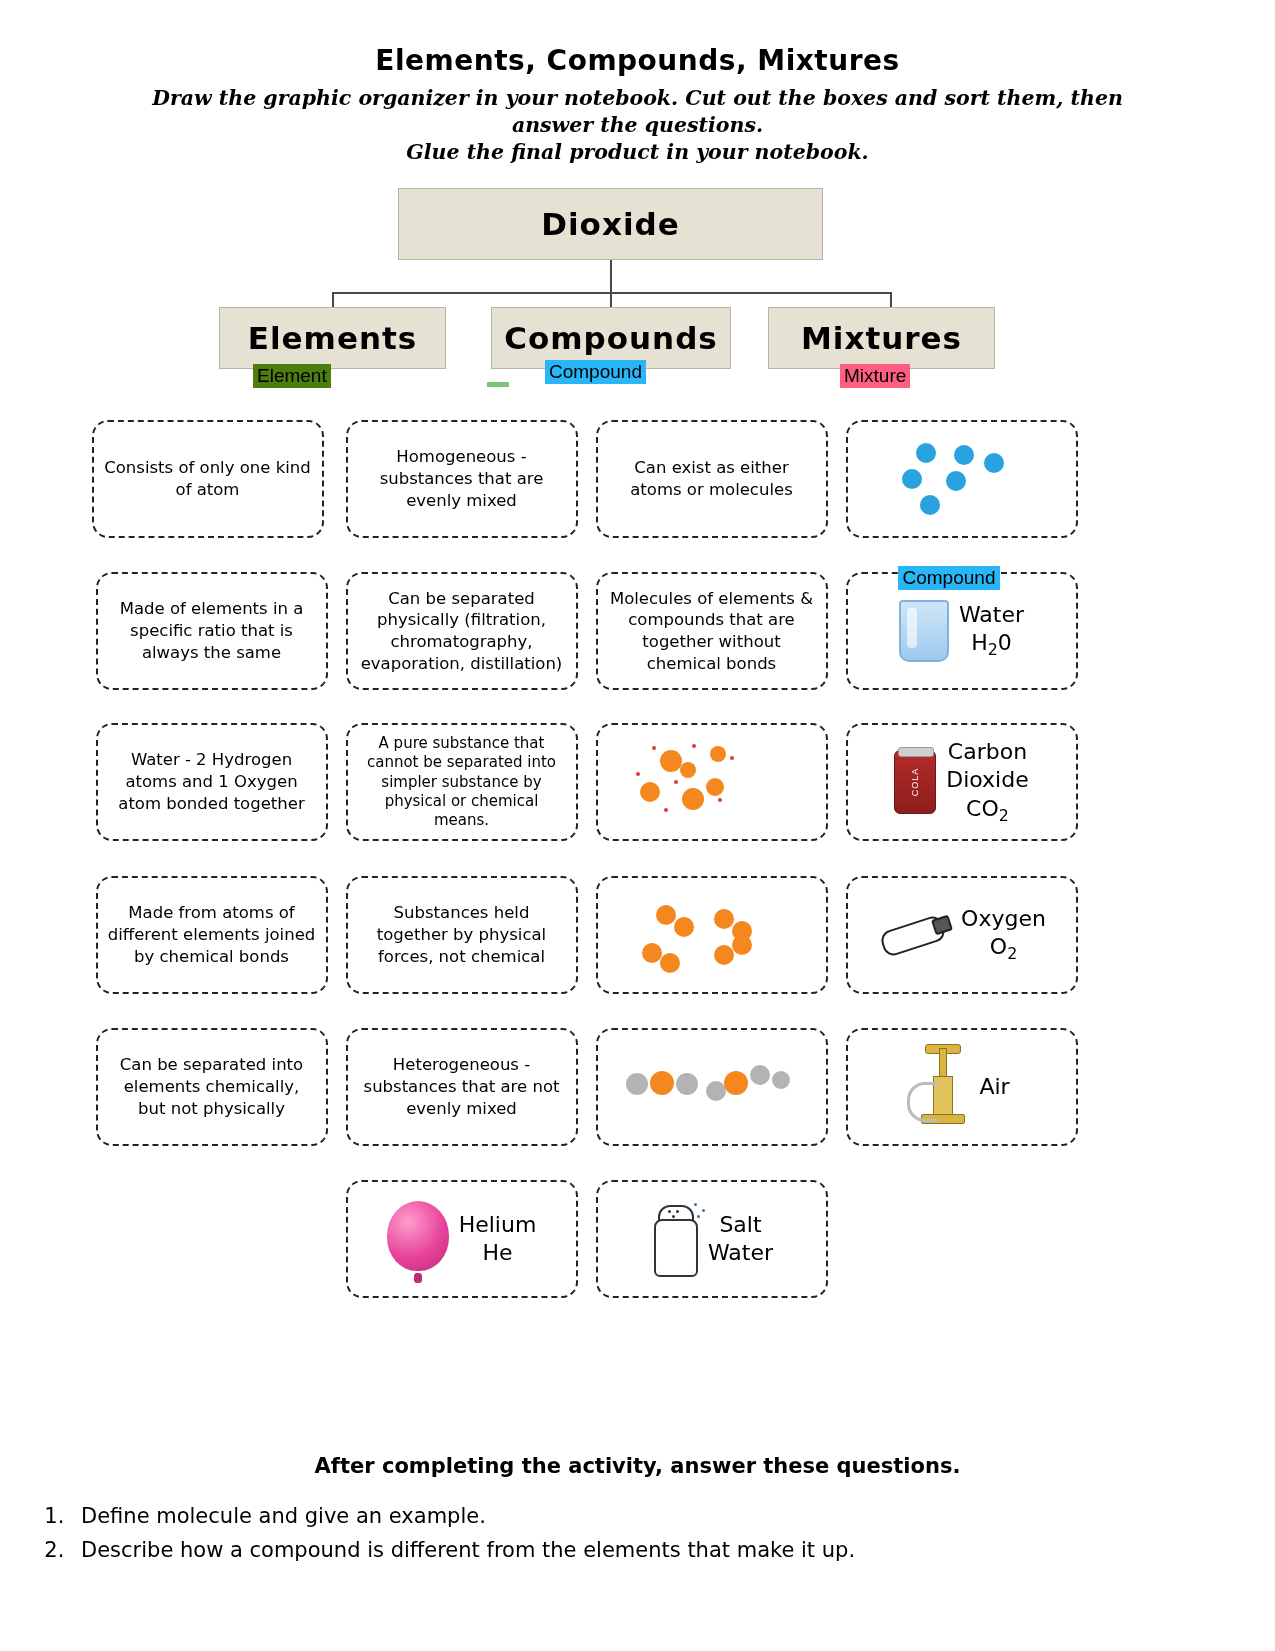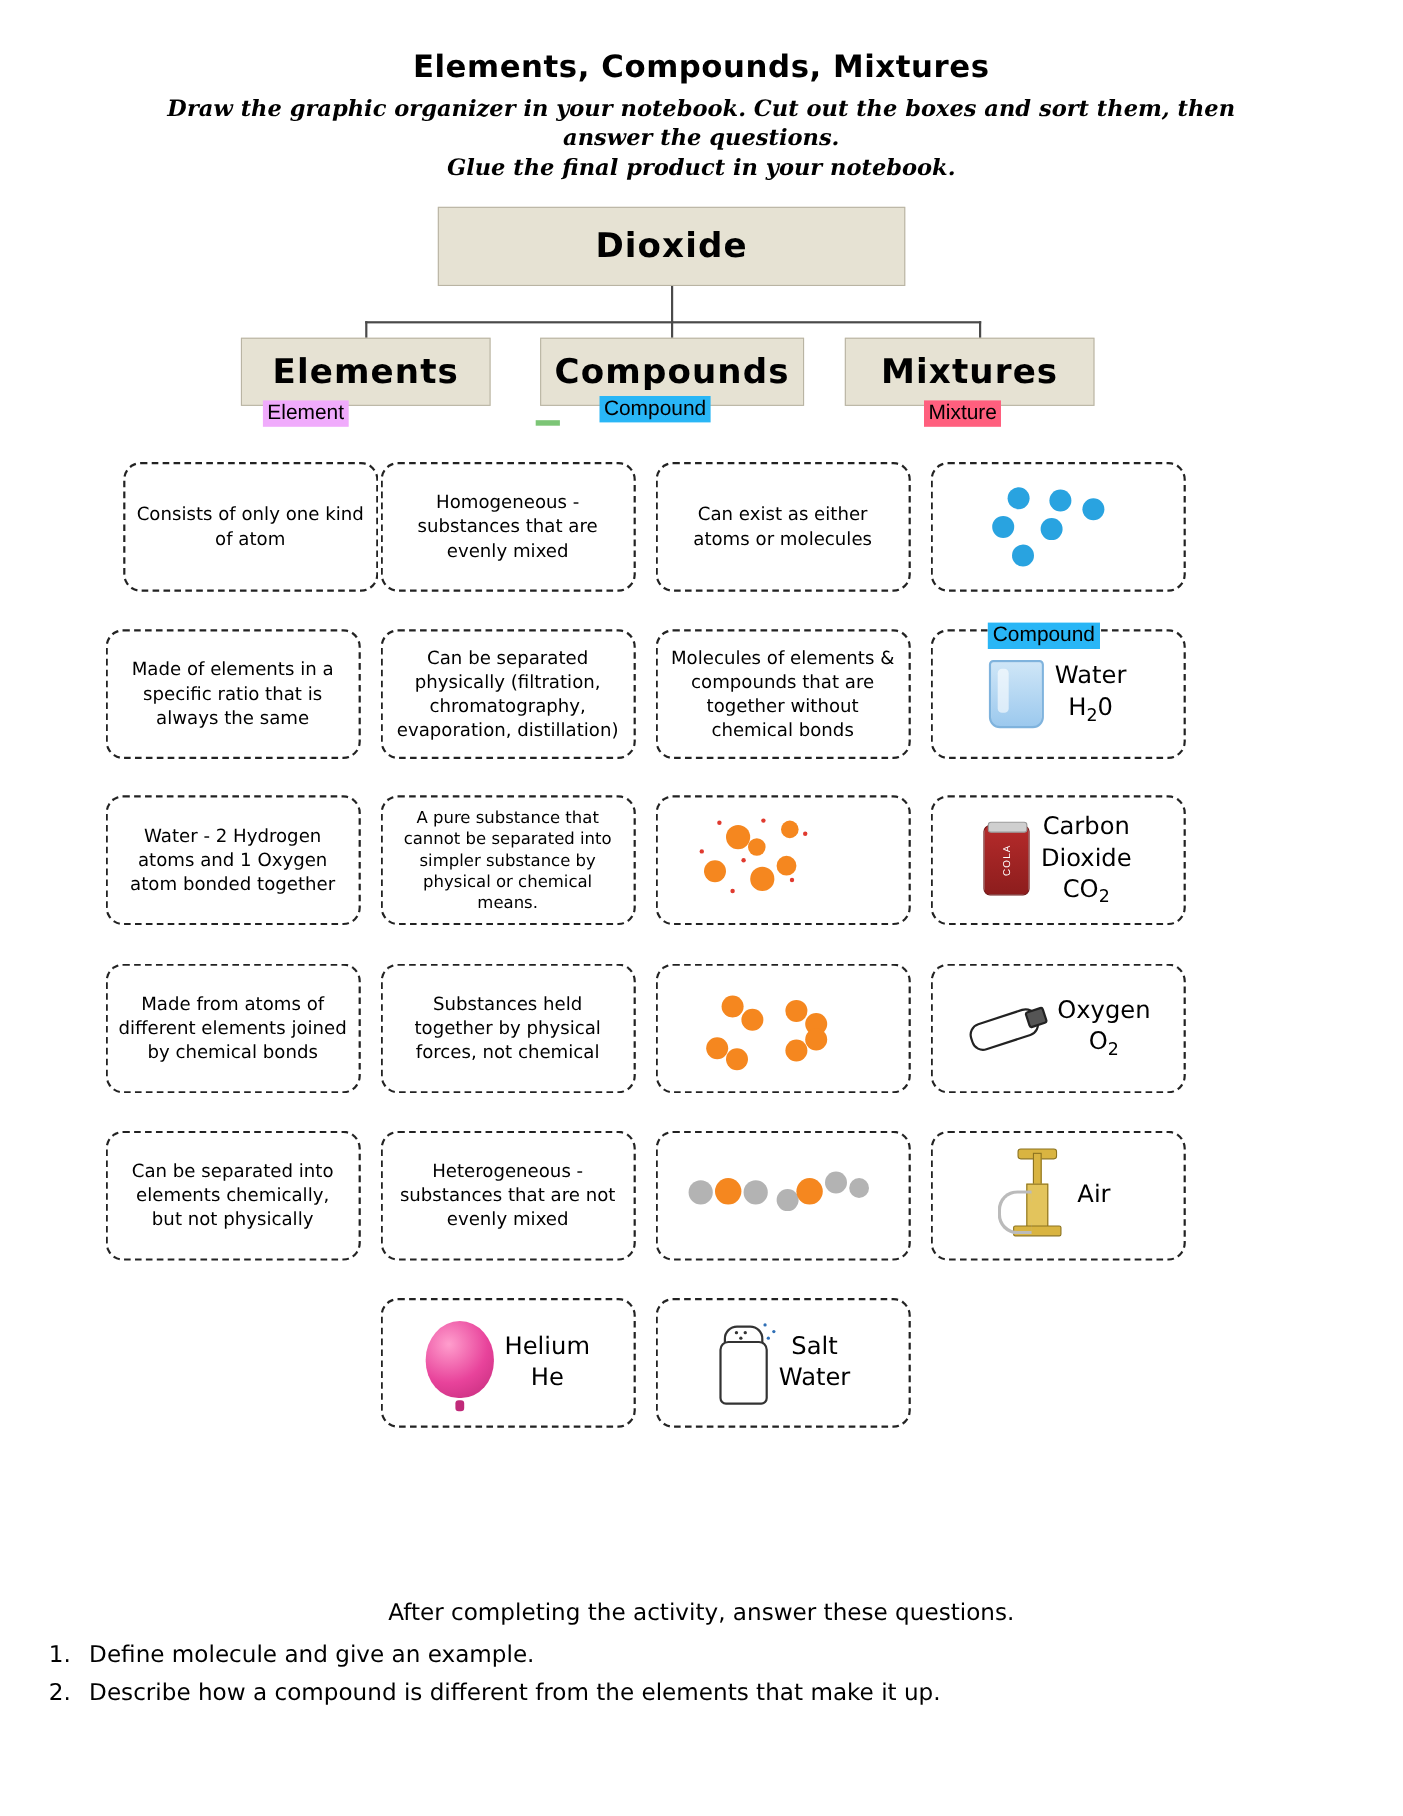--- a/index.html
+++ b/index.html
@@ -91,21 +91,21 @@
     position: absolute;
     background: #4a4a4a;
   }
   .hl {
     position: absolute;
     font-family: "Liberation Sans", sans-serif;
     font-size: 19px;
     padding: 1px 4px;
     line-height: 1.15;
   }
-  .hl-element { background: #f0abfc; left: 239px; top: 176px; }
+  .hl-element { background: #4d7c0f; left: 253px; top: 176px; }
   .hl-compound-top { background: #29b6f6; left: 545px; top: 172px; }
   .hl-mixture { background: #ff5f7e; left: 840px; top: 176px; }
   .green-dash {
     position: absolute;
     left: 487px;
     top: 194px;
     width: 22px;
     height: 5px;
     background: #7cc576;
   }
@@ -166,22 +166,22 @@
   .footer {
     position: absolute;
     left: 0;
     top: 1410px;
     width: 1275px;
     font-family: "DejaVu Sans", sans-serif;
   }
   .footer .lead {
     text-align: center;
     font-size: 21px;
-    font-weight: 400;
-    margin-bottom: 10px;
+    font-weight: 700;
+    margin-bottom: 22px;
   }
   .footer ol {
     margin: 0;
     padding-left: 71px;
     font-size: 21px;
     line-height: 1.6;
   }
   .footer li { padding-left: 10px; }
 
   
@@ -311,21 +311,21 @@
     <div class="node" id="node-mixtures">Mixtures</div>
 
     <div class="hl hl-element">Element</div>
     <div class="hl hl-compound-top">Compound</div>
     <div class="hl hl-mixture">Mixture</div>
     <div class="green-dash"></div>
   </div>
 
   <div class="grid">
 
-    <div class="card" style="left:24px;  top:0px;   width:232px; height:118px;">
+    <div class="card" style="left:4px;  top:0px;   width:232px; height:118px;">
       <div class="txt">Consists of only one kind of atom</div>
       </div>
     <div class="card" style="left:8px;  top:152px; width:232px; height:118px;">
       <div class="txt">Made of elements in a specific ratio that is always the same</div>
       </div>
     <div class="card" style="left:8px;  top:303px; width:232px; height:118px;">
       <div class="txt">Water - 2 Hydrogen atoms and 1 Oxygen atom bonded together</div>
       </div>
     <div class="card" style="left:8px;  top:456px; width:232px; height:118px;">
       <div class="txt">Made from atoms of different elements joined by chemical bonds</div>

